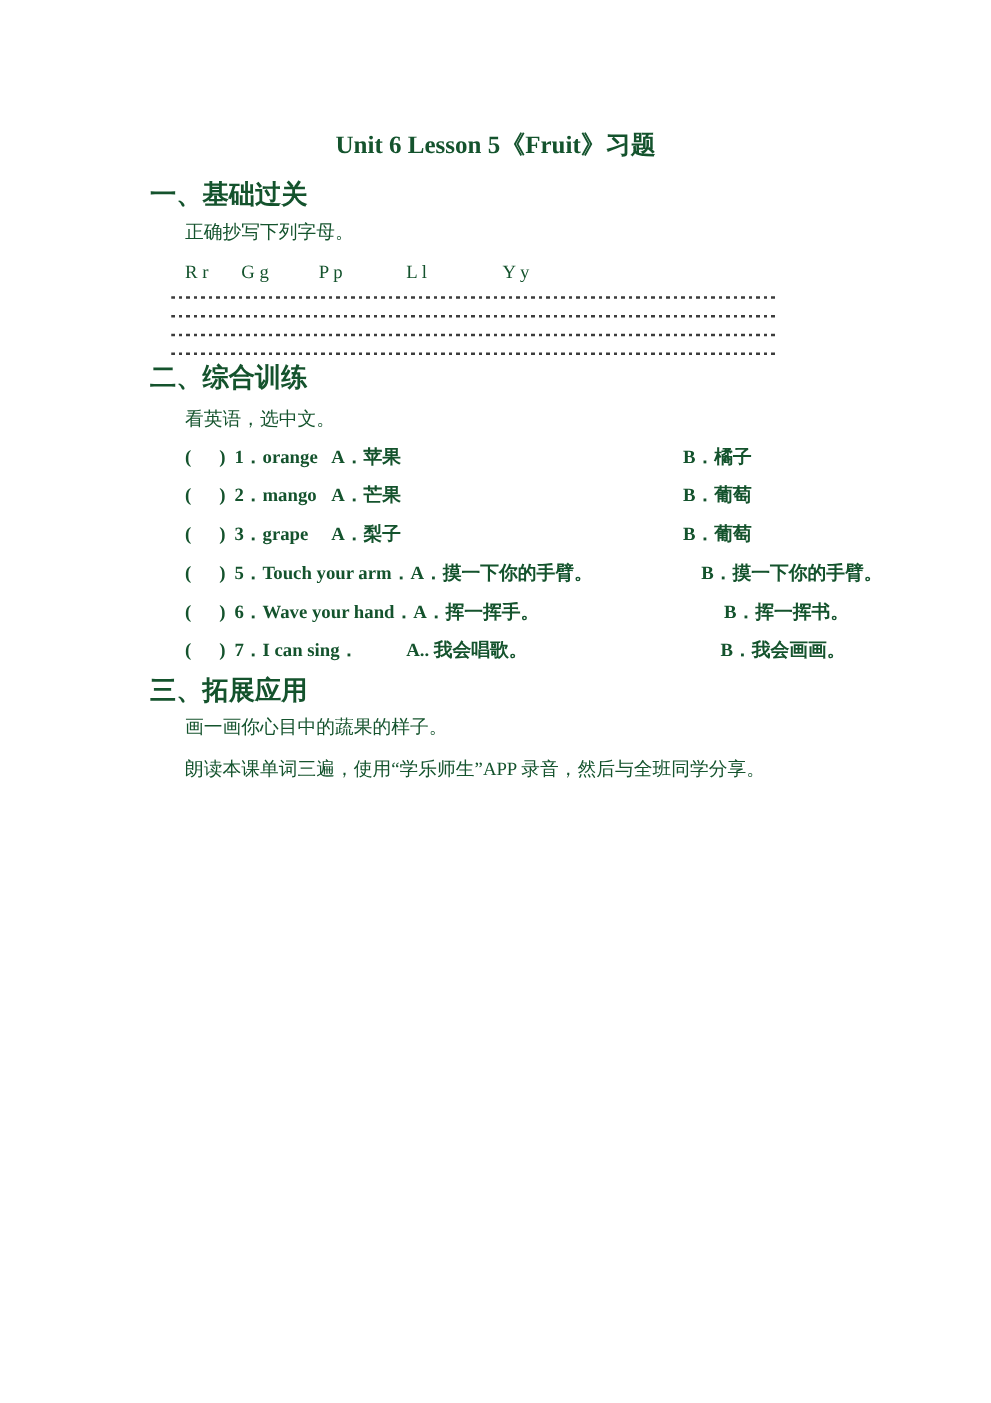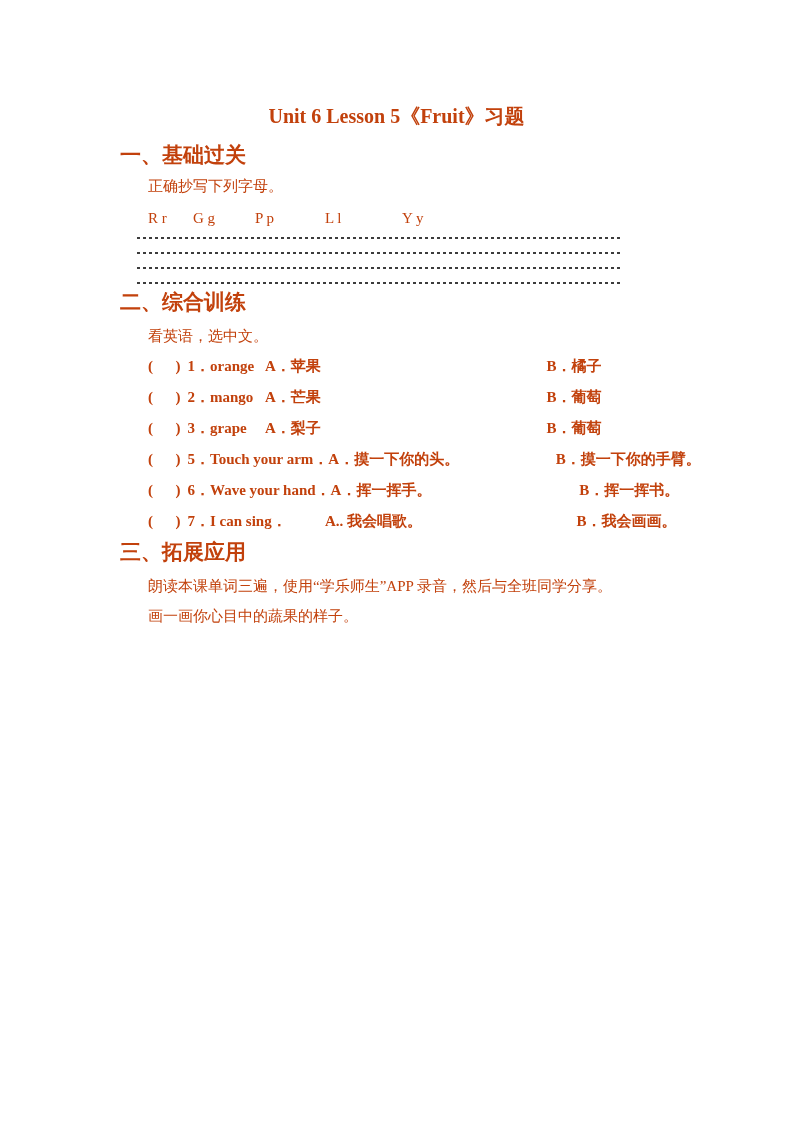--- a/index.html
+++ b/index.html
@@ -1,21 +1,21 @@
 <!DOCTYPE html>
 <html><head>
 <meta charset="utf-8">
 <style>
   html, body { margin: 0; padding: 0; background: #ffffff; }
   .page {
     position: relative;
     width: 793px;
     height: 1122px;
     background: #ffffff;
-    color: #c2410c;
+    color: #14532d;
     font-family: "Liberation Serif", "DejaVu Serif", serif;
     overflow: hidden;
   }
   .doc-title {
     margin: 0;
     padding-top: 103px;
     text-align: center;
     font-size: 20px;
     line-height: 26px;
     font-weight: 700;
@@ -117,35 +117,35 @@
 
     <div class="q-row">
       <span class="q-left"><span class="q-blank">(      )</span><span class="q-num">3．</span><span class="q-en">grape</span></span>
       <span class="q-a">A．梨子</span>
       <span class="q-b">B．葡萄</span>
     </div>
 
 
     <div class="q-row wide">
       <span class="q-left"><span class="q-blank">(      )</span><span class="q-num">5．</span><span class="q-en">Touch your arm．</span></span>
-      <span class="q-a">A．摸一下你的头。</span>
+      <span class="q-a">A．摸一下你的手臂。</span>
       <span class="q-b">B．摸一下你的手臂。</span>
     </div>
 
     <div class="q-row wide">
       <span class="q-left"><span class="q-blank">(      )</span><span class="q-num">6．</span><span class="q-en">Wave your hand．</span></span>
       <span class="q-a">A．挥一挥手。</span>
       <span class="q-b">B．挥一挥书。</span>
     </div>
 
     <div class="q-row wide">
       <span class="q-left"><span class="q-blank">(      )</span><span class="q-num">7．</span><span class="q-en">I can sing．</span></span>
       <span class="q-a">A.. 我会唱歌。</span>
       <span class="q-b">B．我会画画。</span>
     </div>
 
   </div>
 
   <h2 class="section-heading heading-3">三、拓展应用</h2>
+  <p class="body-line task-2">画一画你心目中的蔬果的样子。</p>
   <p class="body-line task-1">朗读本课单词三遍，使用“学乐师生”APP 录音，然后与全班同学分享。</p>
-  <p class="body-line task-2">画一画你心目中的蔬果的样子。</p>
 
 </div>
 
 </body></html>

